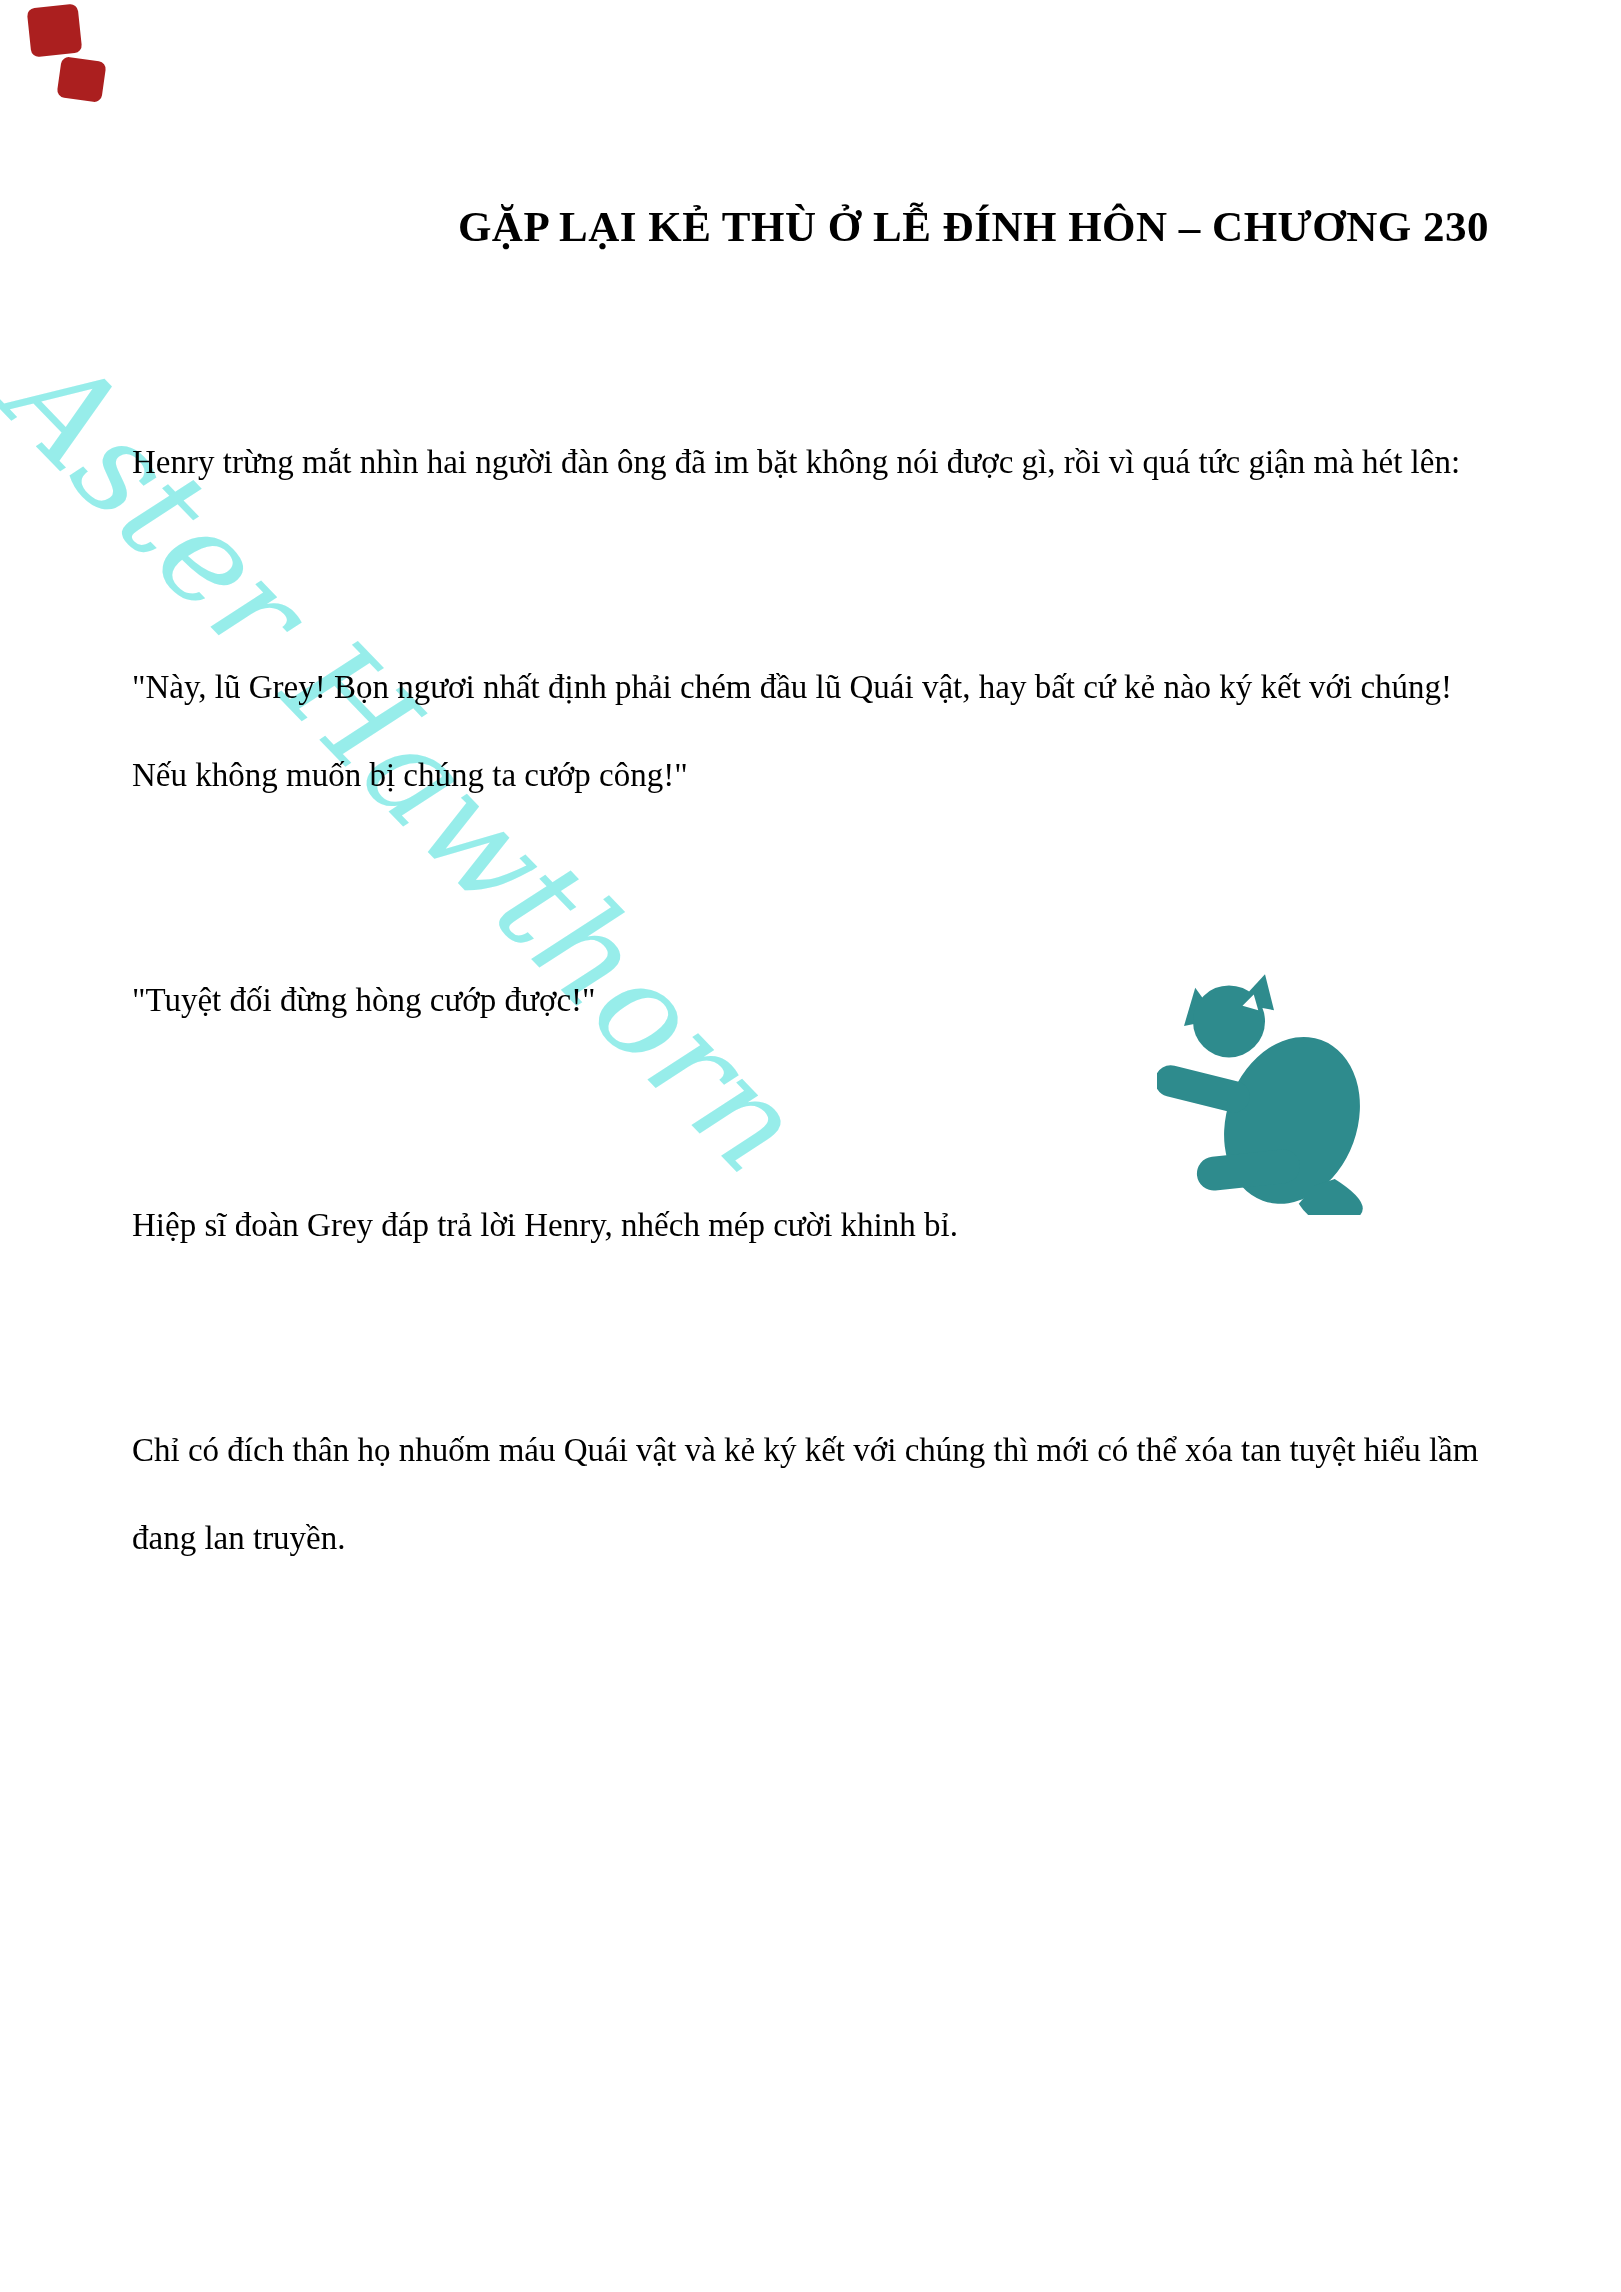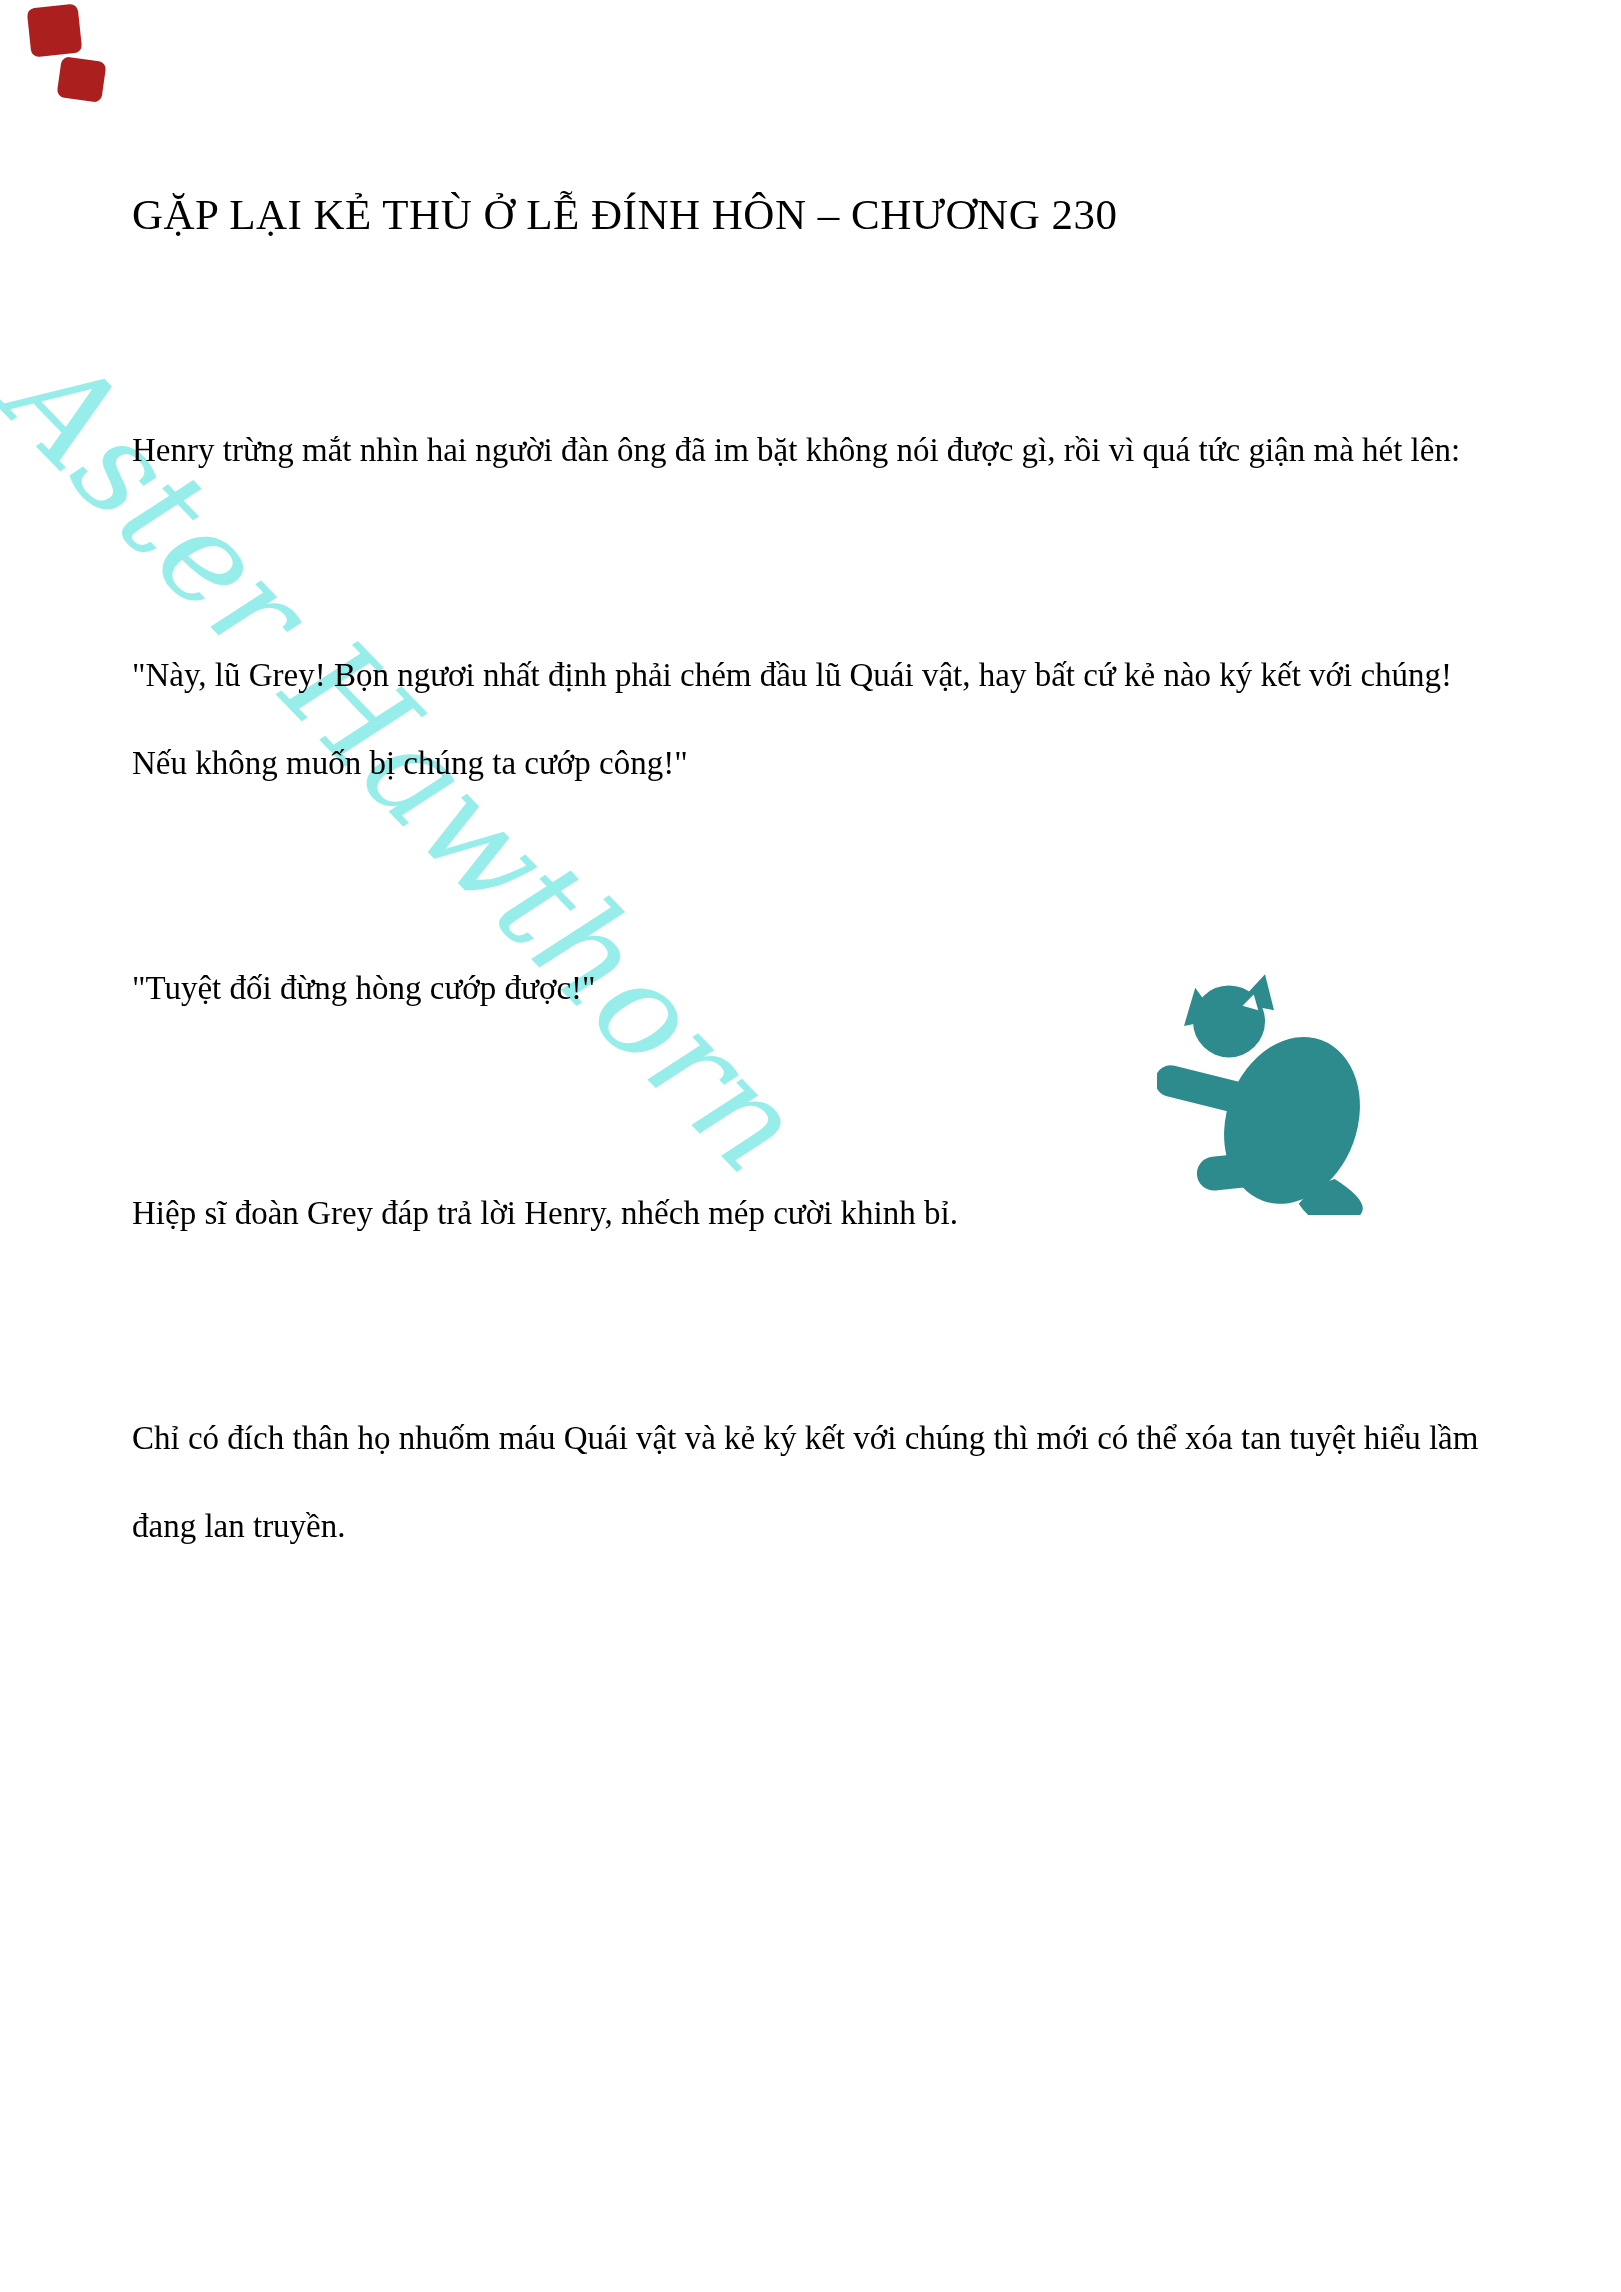--- a/index.html
+++ b/index.html
@@ -44,24 +44,24 @@
     color:var(--watermark);
     opacity:0.8;
     transform:rotate(46deg);
     transform-origin:0 0;
     z-index:0;
     pointer-events:none;
     user-select:none;
   }
   h1.doc-title{
     font-size:43px;
-    font-weight:normal;
-    text-align:left;
+    font-weight:bold;
+    text-align:right;
     letter-spacing:0.5px;
-    margin:4px 0 167px 0;
+    margin:16px 0 167px 0;
     position:relative;
     z-index:3;
   }
   .body-text p{
     font-size:33px;
     line-height:88px;
     margin:0 0 137px 0;
     position:relative;
     z-index:3;
   }

